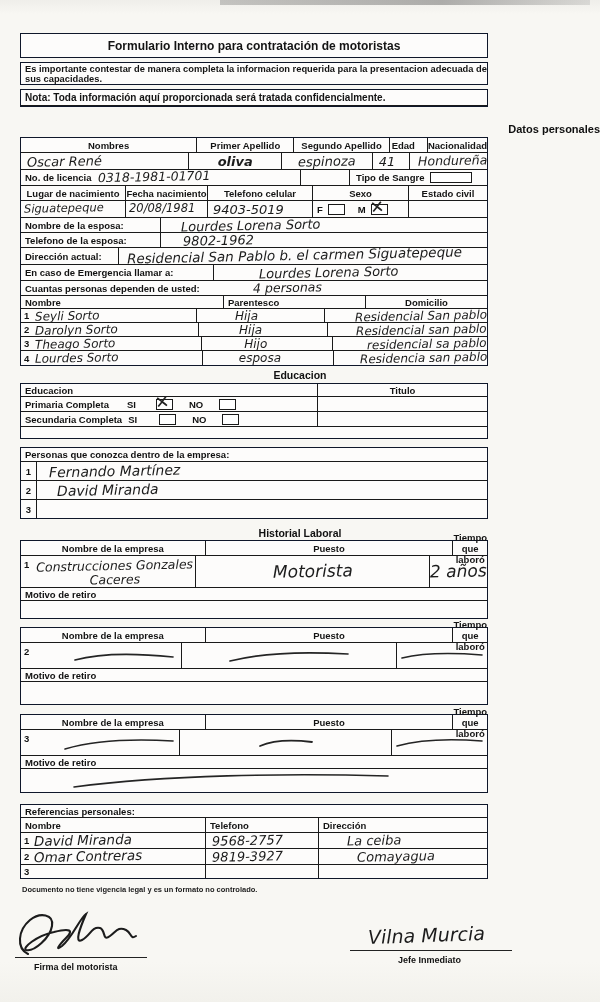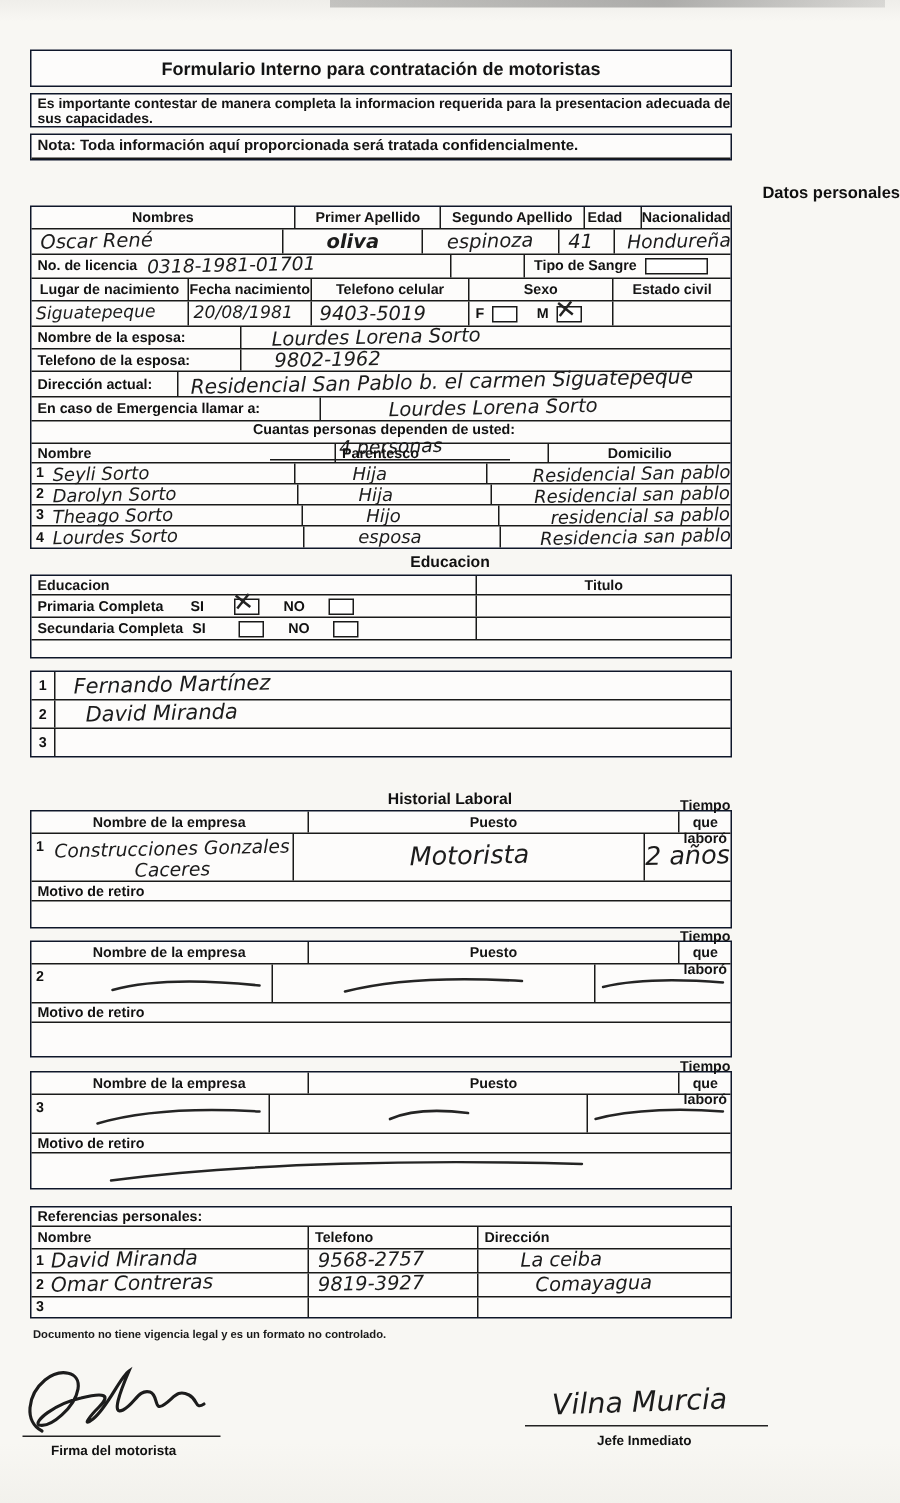--- a/index.html
+++ b/index.html
@@ -173,21 +173,21 @@
 
   <div class="row" style="height:16px;">
     <div class="cell" style="width:193px; padding-left:4px;">
         <span class="lbl">En caso de Emergencia llamar a:</span>
       </div>
     <div class="cell last" style="flex:1; padding-left:45px;">
         <span class="hw tilt" style="font-size:13px;">Lourdes Lorena Sorto</span>
       </div>
   </div>
 
-  <div class="row" style="height:15px; padding-left:4px;flex-direction:column;">
+  <div class="row" style="height:15px; padding-left:4px;">
     <span class="lbl">Cuantas personas dependen de usted:</span>
     <span class="uline" style="width:160px; margin-left:8px;"><span class="hw tilt" style="font-size:12.5px; position:relative; top:-3px;">4 personas</span></span>
   </div>
 
   <div class="row" style="height:13px;">
     <div class="cell hdrl" style="width:203px;">
         <span>Nombre</span>
       </div>
     <div class="cell hdrl" style="width:142px;">
         <span>Parentesco</span>
@@ -275,20 +275,23 @@
       <span class="cbx" style="margin-left:16px;"></span>
       <span class="lbl" style="margin-left:10px;">NO</span>
       <span class="cbx" style="margin-left:10px;"></span>
     </div>
     <div class="cell last" style="flex:1;"></div>
   </div>
   <div class="row last" style="height:11px;"></div>
 </div>
 
 <div class="fbox" style="top:447px;">
+  <div class="row" style="height:14px; padding-left:4px;">
+    <span class="lbl">Personas que conozca dentro de la empresa:</span>
+  </div>
   <div class="row" style="height:19px;">
     <div class="cell" style="width:16px; justify-content:center;">
         <span class="lbl">1</span>
       </div>
     <div class="cell last" style="flex:1; padding-left:12px;">
         <span class="hw tilt" style="font-size:14px;">Fernando Martínez</span>
       </div>
   </div>
   <div class="row" style="height:19px;">
     <div class="cell" style="width:16px; justify-content:center;">

